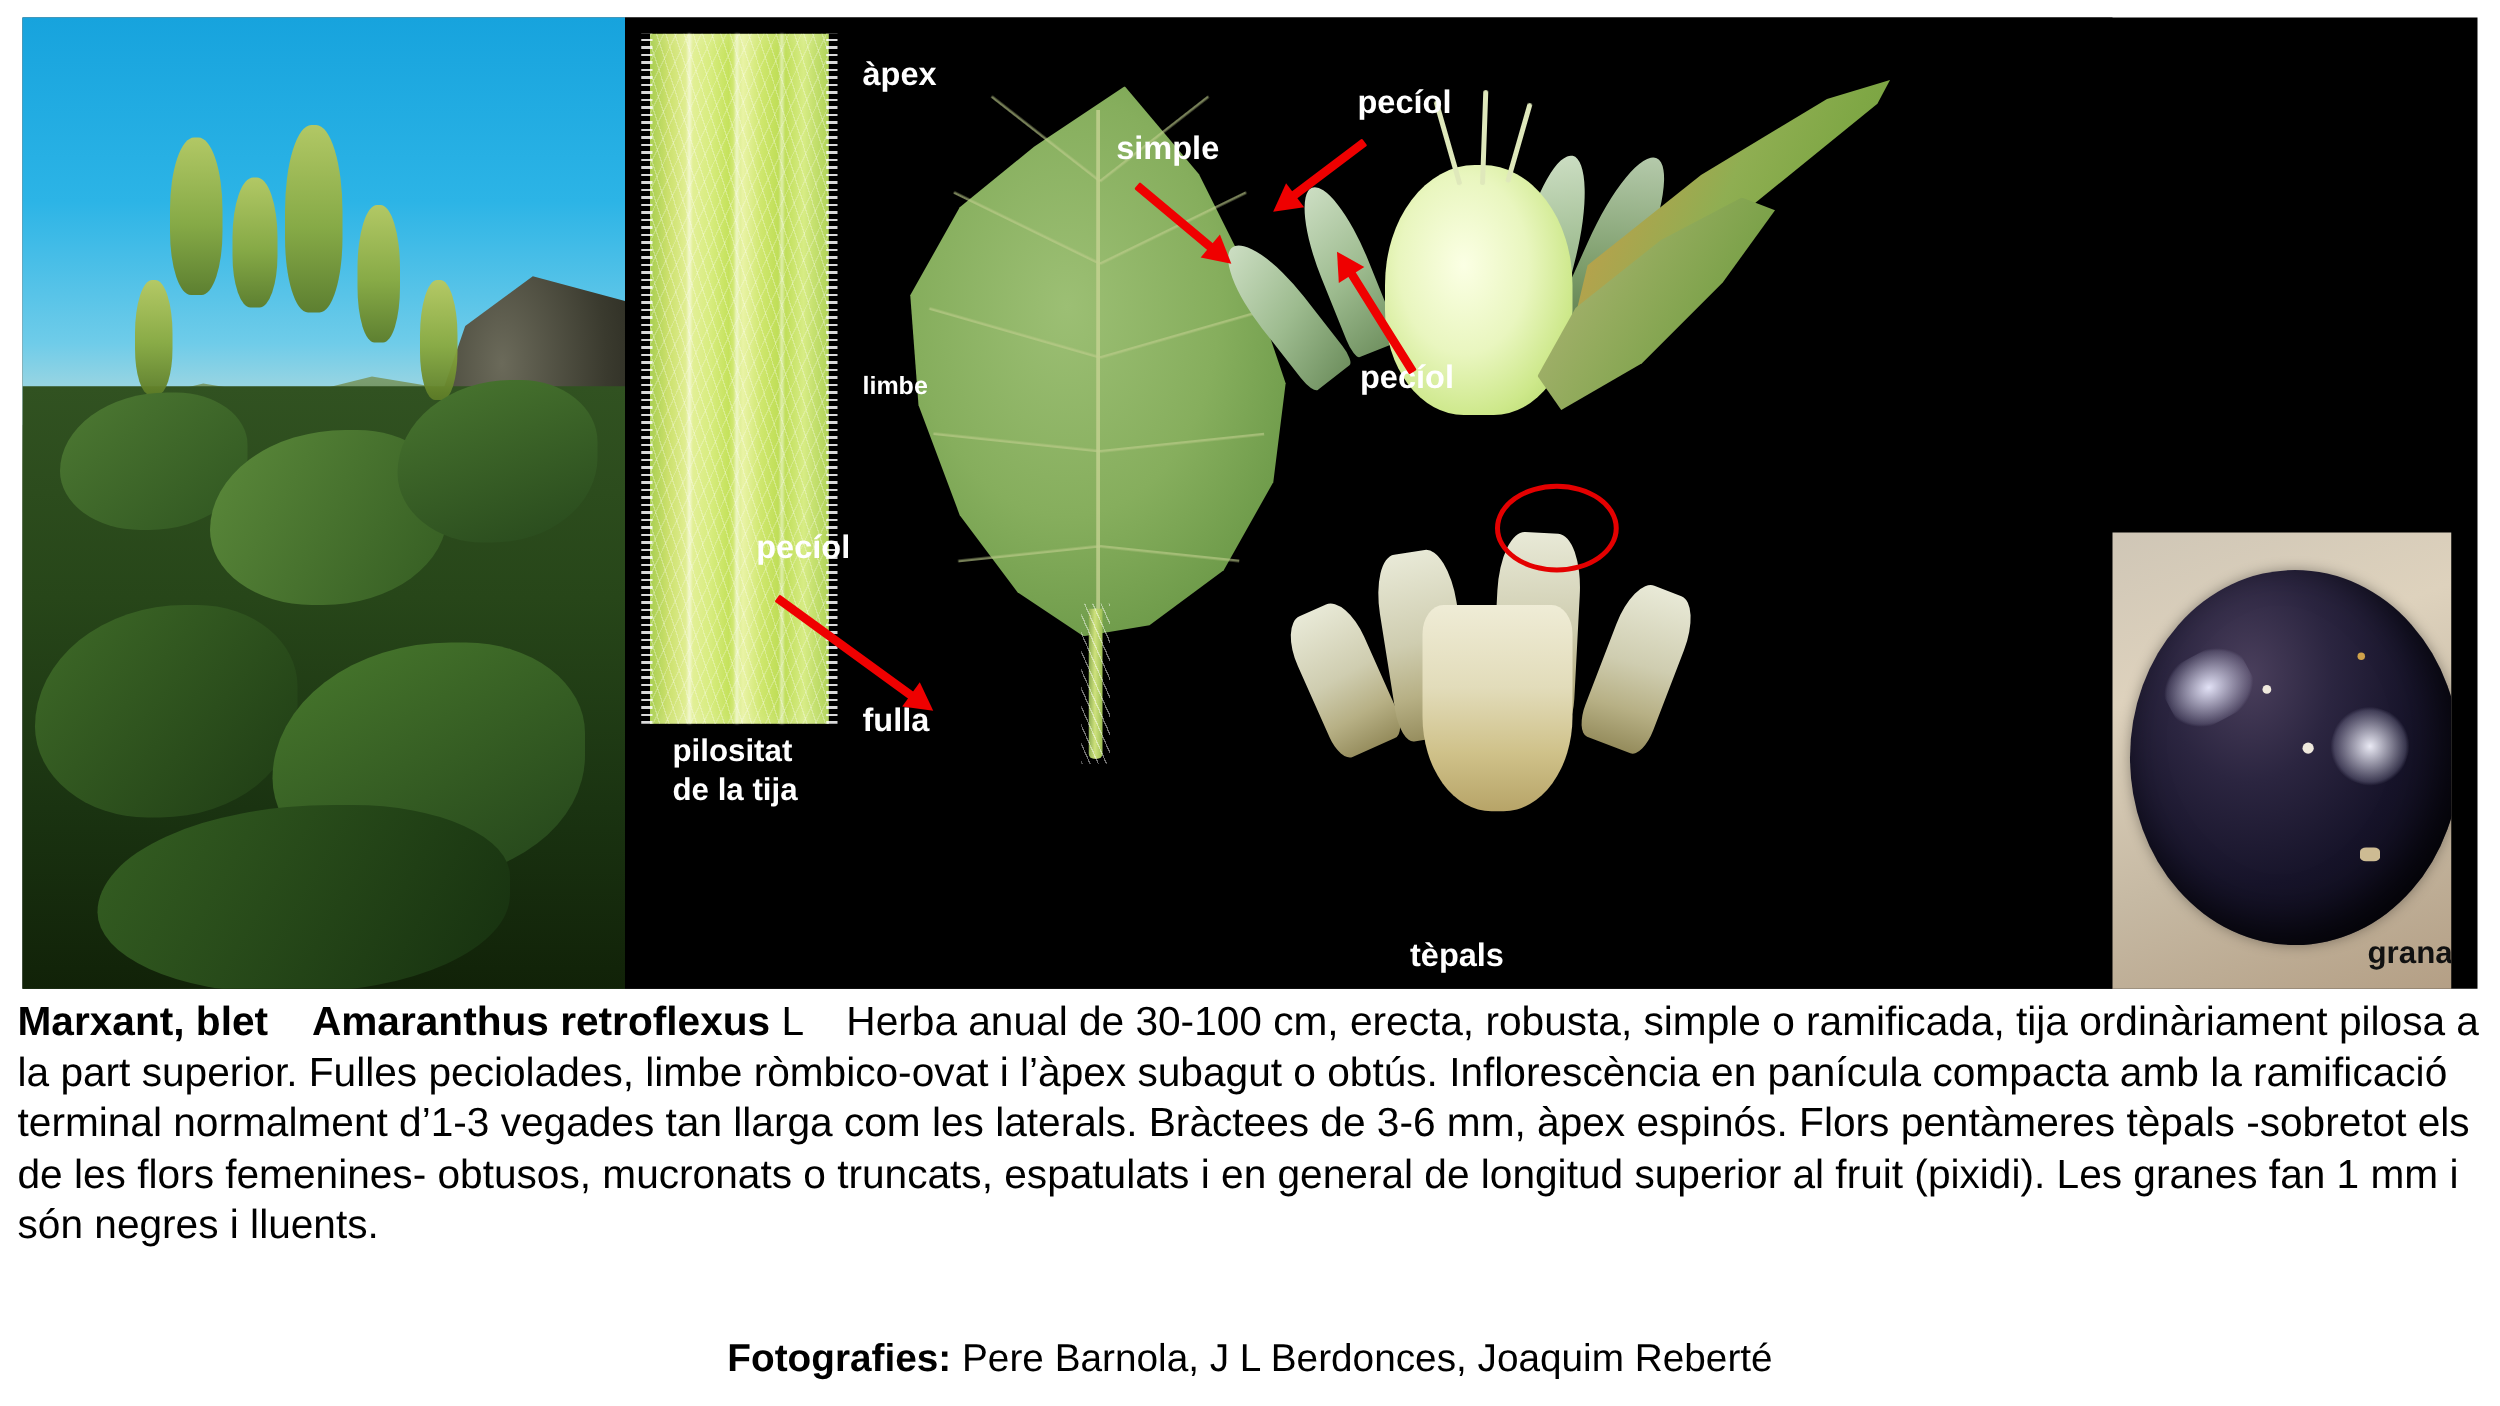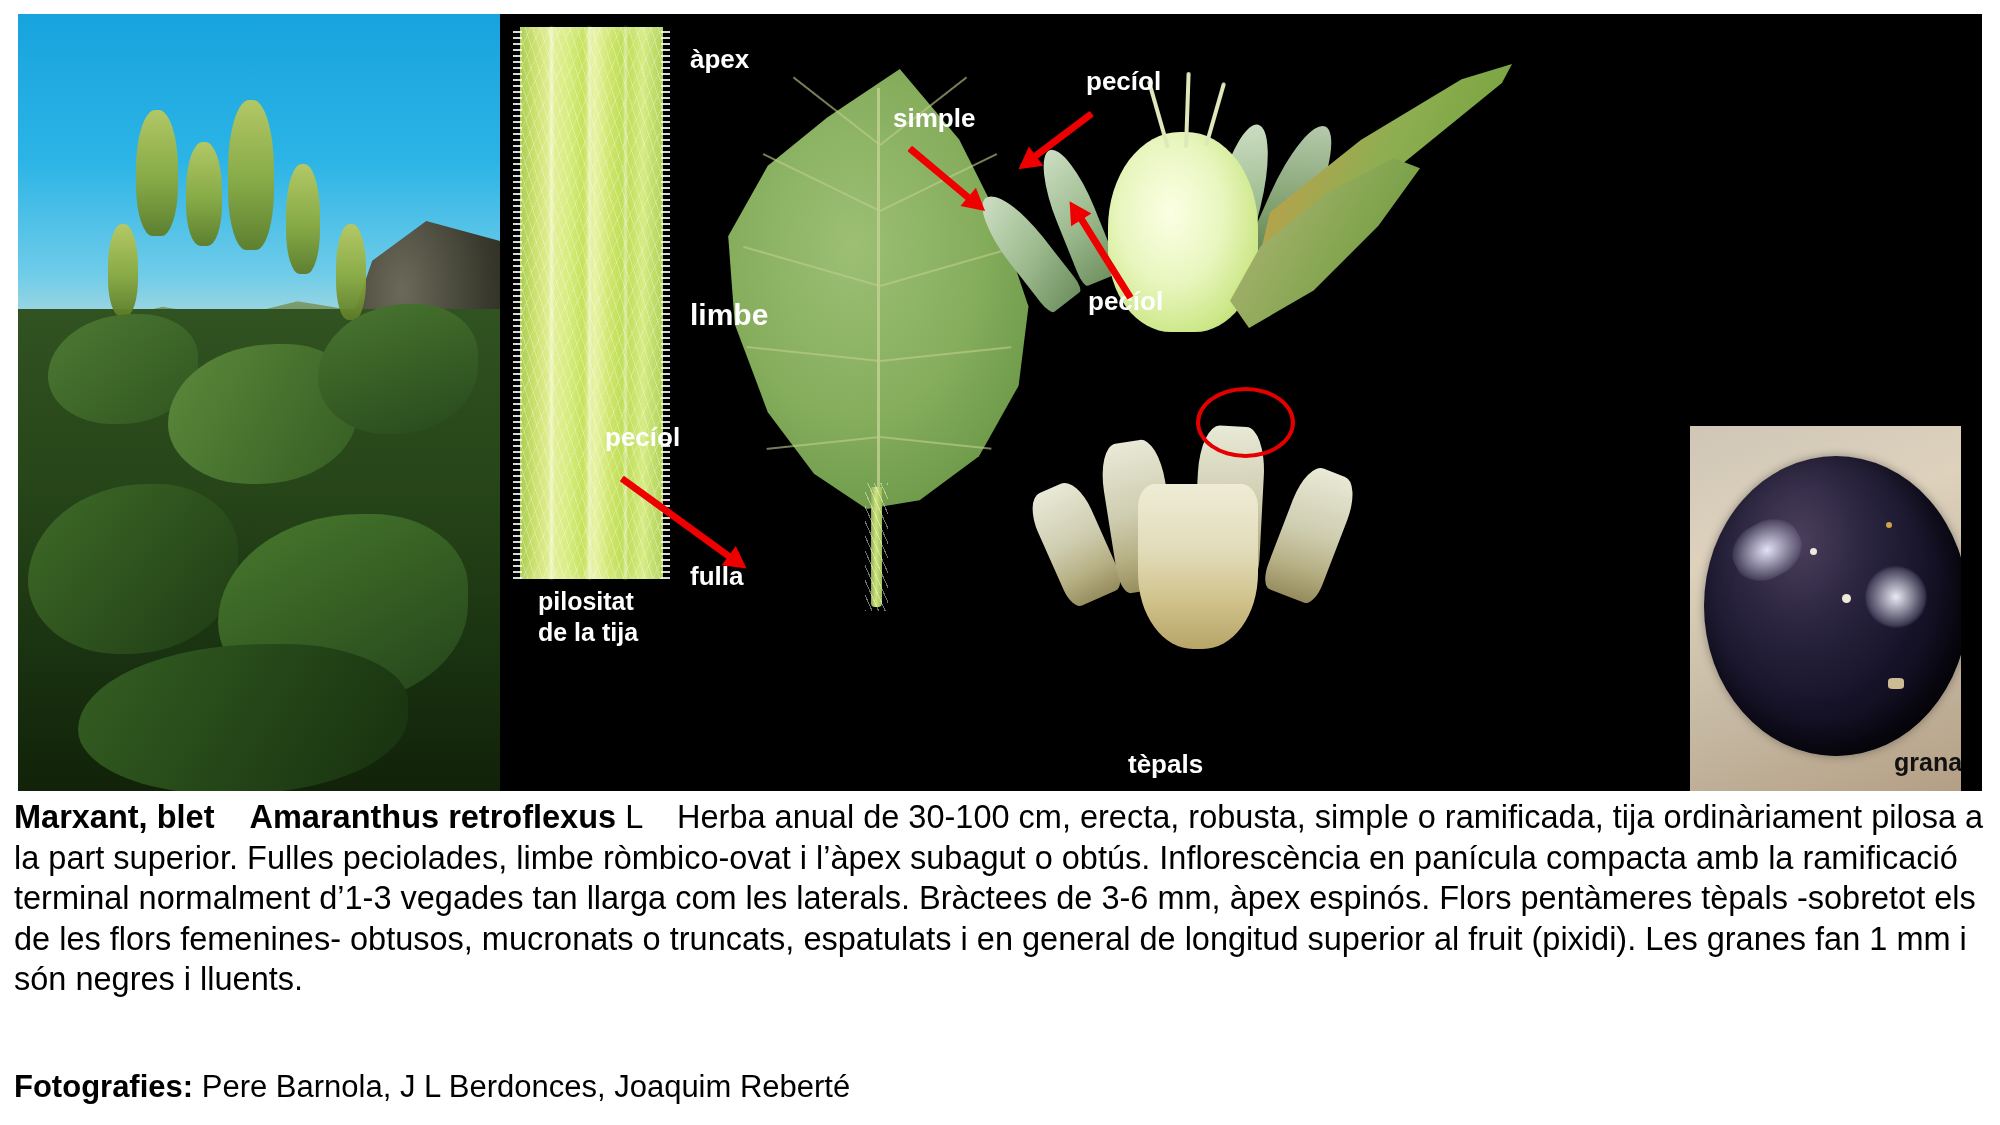--- a/index.html
+++ b/index.html
@@ -218,21 +218,21 @@
     font-size: 32.5px; line-height: 40.5px; color:#000;
     font-family:"Liberation Sans", sans-serif;
   }
   #body-text .sp-common { font-weight:bold; }
   #body-text .sp-latin  { font-weight:bold; }
   #body-text .sp-auth   { font-weight:normal; }
   #body-text .gap { display:inline-block; width:26px; }
 
   #credits {
     position:absolute; left:14px; top:1069px; width:1972px;
-    font-size: 31px; color:#000; display:flex; justify-content:flex-start;
+    font-size: 31px; color:#000; display:flex; justify-content:center;
     font-family:"Liberation Sans", sans-serif;
   }
   #credits .lead { font-weight:bold; }
 </style>
 </head>
 <body>
 
 <div id="sheet">
 
   <div id="plate">
@@ -281,21 +281,21 @@
         <div class="leaf-vein" style="left:50%;top:30%;width:130px;transform:rotate(206deg);"></div>
         <div class="leaf-vein" style="left:50%;top:46%;width:142px;transform:rotate(196deg);"></div>
         <div class="leaf-vein" style="left:50%;top:62%;width:134px;transform:rotate(186deg);"></div>
         <div class="leaf-vein" style="left:50%;top:78%;width:114px;transform:rotate(174deg);"></div>
         <div class="petiole">
           <div class="petiole-hair"></div>
         </div>
       </div>
 
       <div class="lbl" style="left:190px;top:30px;font-size:26px;">àpex</div>
-      <div class="lbl" style="left:190px;top:283px;font-size:30px;">limbe</div>
+      <div class="lbl" style="left:190px;top:283px;font-size:20px;">limbe</div>
       <div class="lbl" style="left:105px;top:408px;font-size:26px;">pecíol</div>
       <div class="lbl" style="left:190px;top:547px;font-size:26px;">fulla</div>
 
       <div class="arrow" style="left:122px;top:452px;width:160px;height:24px;transform:rotate(36deg);">
         <div class="shaft" style="width:136px;"></div>
         <div class="head" style="left:132px;"></div>
       </div>
 
       <div class="flower-top">
         <div class="tepal-blade" style="left:-2px;top:116px;width:42px;height:132px;transform:rotate(-38deg);"></div>

